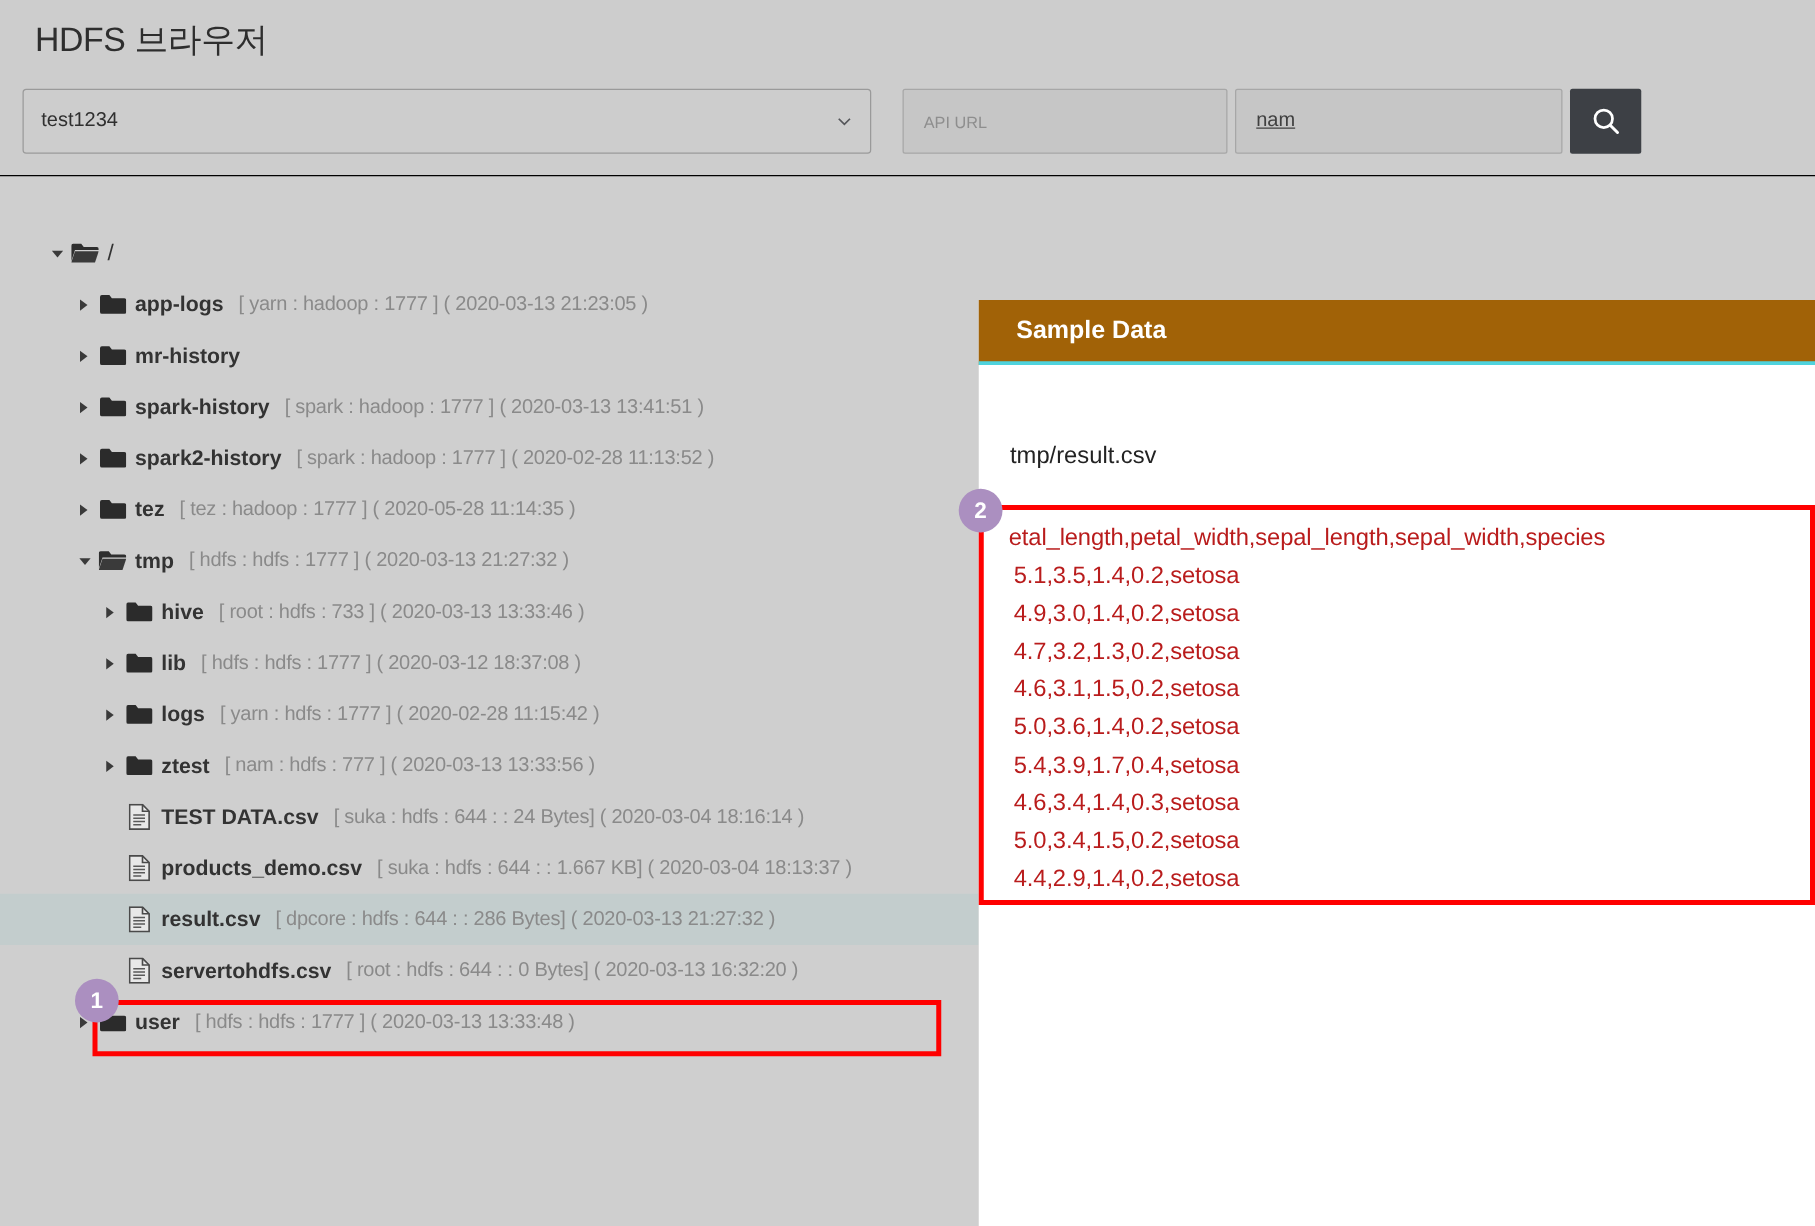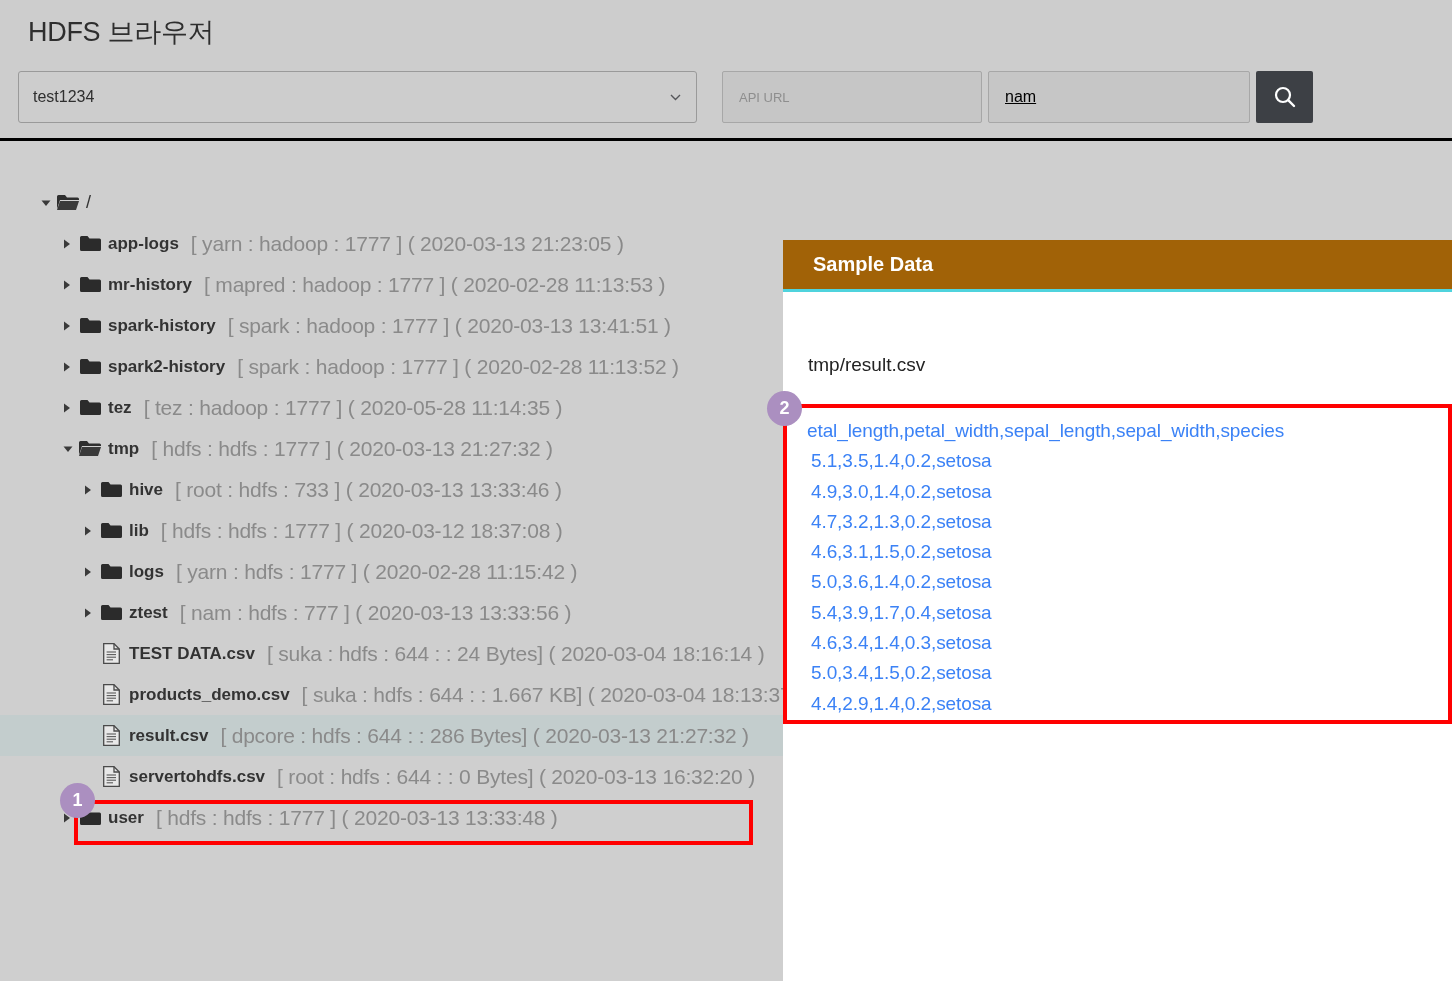--- a/index.html
+++ b/index.html
@@ -18,21 +18,21 @@
     background: #cfcfcf;
     overflow: hidden;
   }
 
   
   .header {
     position: absolute;
     left: 0; top: 0;
     width: 1452px; height: 141px;
     background: #cdcdcd;
-    border-bottom: 3px solid #000000;
+    border-bottom: 1px solid #000000;
   }
   .page-title {
     position: absolute;
     left: 28px; top: 14px;
     font-size: 27px;
     font-weight: 400;
     color: #2e2e2e;
     letter-spacing: -0.3px;
   }
   .toolbar {
@@ -81,21 +81,21 @@
     margin-left: 6px;
     background: #c6c6c6;
     border: 1px solid #a7a7a7;
     border-radius: 2px;
     display: flex;
     align-items: center;
     padding: 0 16px;
   }
   .search-field .val {
     font-size: 16px;
-    color: #000000;
+    color: #404040;
     text-decoration: underline;
   }
   .search-btn {
     width: 57px; height: 52px;
     margin-left: 6px;
     background: #3d4045;
     border: none;
     border-radius: 2px;
     display: flex;
     align-items: center;
@@ -144,21 +144,21 @@
   }
   .ico svg { display:block; }
   .nm {
     font-size: 17px;
     font-weight: bold;
     color: #333333;
     margin-right: 12px;
   }
   .nm.root { font-weight: 400; font-size: 18px; margin-right: 0; }
   .meta {
-    font-size: 21px;
+    font-size: 16px;
     color: #8a8a8a;
     letter-spacing: -0.2px;
   }
 
   
   .panel {
     position: absolute;
     left: 783px; top: 240px;
     width: 669px;
     height: 741px;
@@ -184,21 +184,21 @@
   }
   .csv-box {
     position: absolute;
     left: 0px; top: 168px;
     width: 669px;
     padding: 8px 0 10px 28px;
   }
   .csv-line {
     font-size: 19px;
     line-height: 30.3px;
-    color: #3b82f6;
+    color: #b91c1c;
     letter-spacing: -0.1px;
     white-space: nowrap;
   }
   .csv-line.hdr { margin-left: -4px; }
 
   
   .hl {
     position: absolute;
     border: 4px solid #ff0000;
     pointer-events: none;
@@ -296,21 +296,20 @@
             <svg width="10" height="12" viewBox="0 0 10 12">
               <path d="M2 1.5 L8 6 L2 10.5 Z" fill="#3a3a3a"></path>
             </svg>
           </span>
           <span class="ico">
             <svg width="21" height="17" viewBox="0 0 21 17">
               <path d="M0 2.5 A1.5 1.5 0 0 1 1.5 1 H7.5 L9.5 3.6 H19.5 A1.5 1.5 0 0 1 21 5.1 V14.5 A1.5 1.5 0 0 1 19.5 16 H1.5 A1.5 1.5 0 0 1 0 14.5 Z" fill="#2b2b2b"></path>
             </svg>
           </span>
           <span class="nm">mr-history</span>
-          <span class="meta">[ mapred : hadoop : 1777 ] ( 2020-02-28 11:13:53 )</span>
         </div>
         <div class="row ind1">
           <span class="arrow">
             <svg width="10" height="12" viewBox="0 0 10 12">
               <path d="M2 1.5 L8 6 L2 10.5 Z" fill="#3a3a3a"></path>
             </svg>
           </span>
           <span class="ico">
             <svg width="21" height="17" viewBox="0 0 21 17">
               <path d="M0 2.5 A1.5 1.5 0 0 1 1.5 1 H7.5 L9.5 3.6 H19.5 A1.5 1.5 0 0 1 21 5.1 V14.5 A1.5 1.5 0 0 1 19.5 16 H1.5 A1.5 1.5 0 0 1 0 14.5 Z" fill="#2b2b2b"></path>

